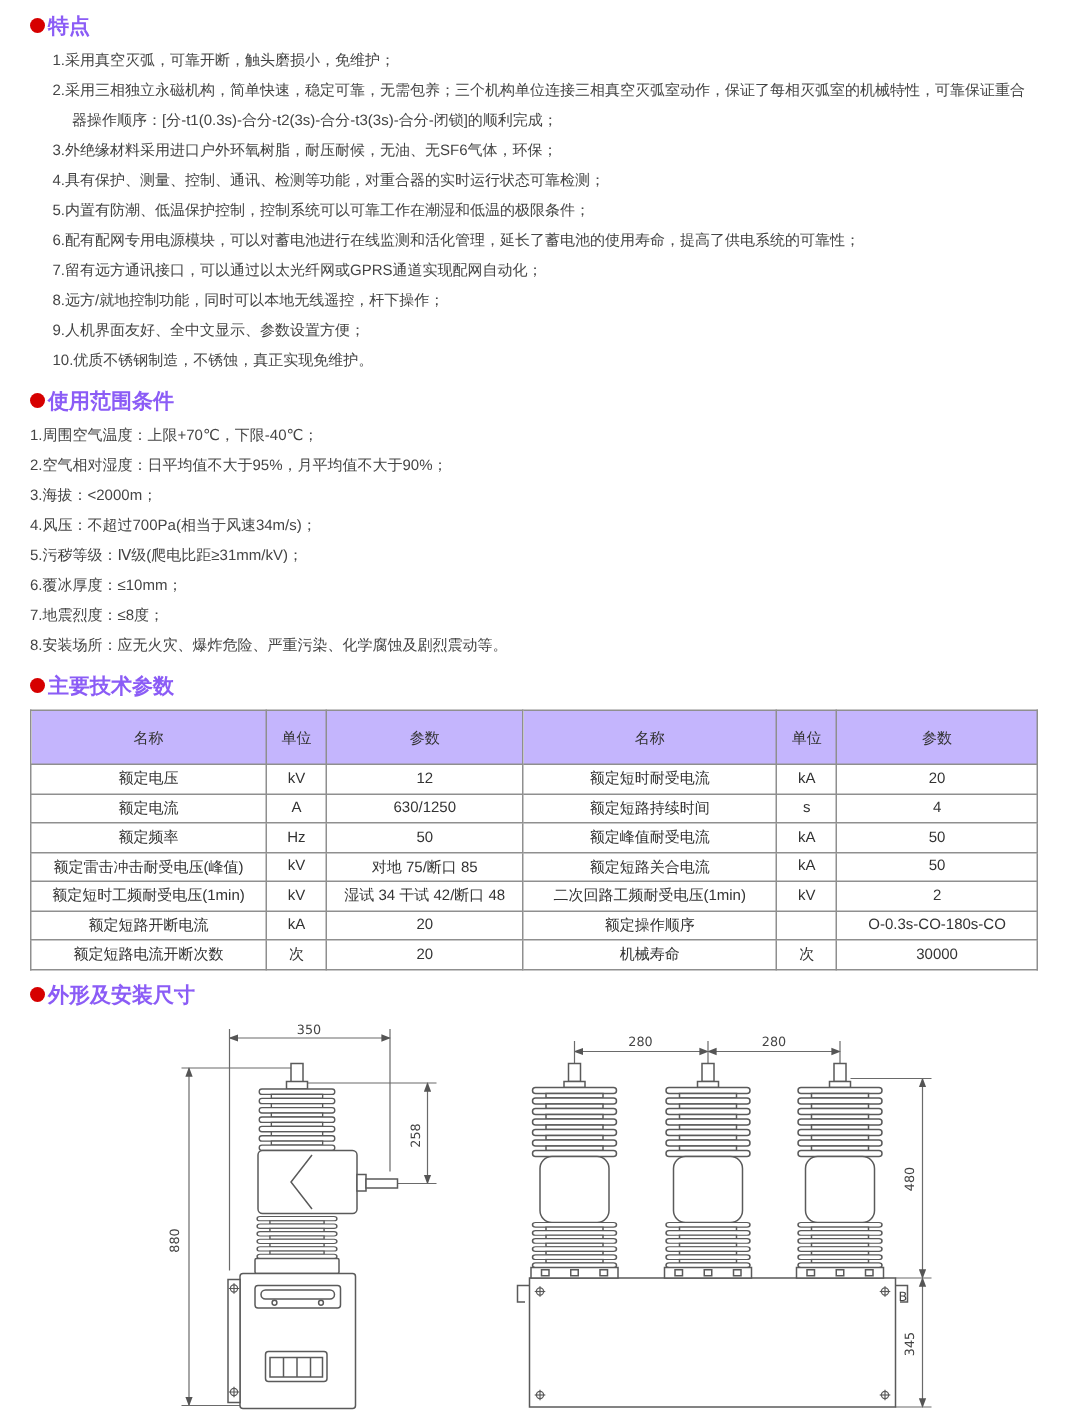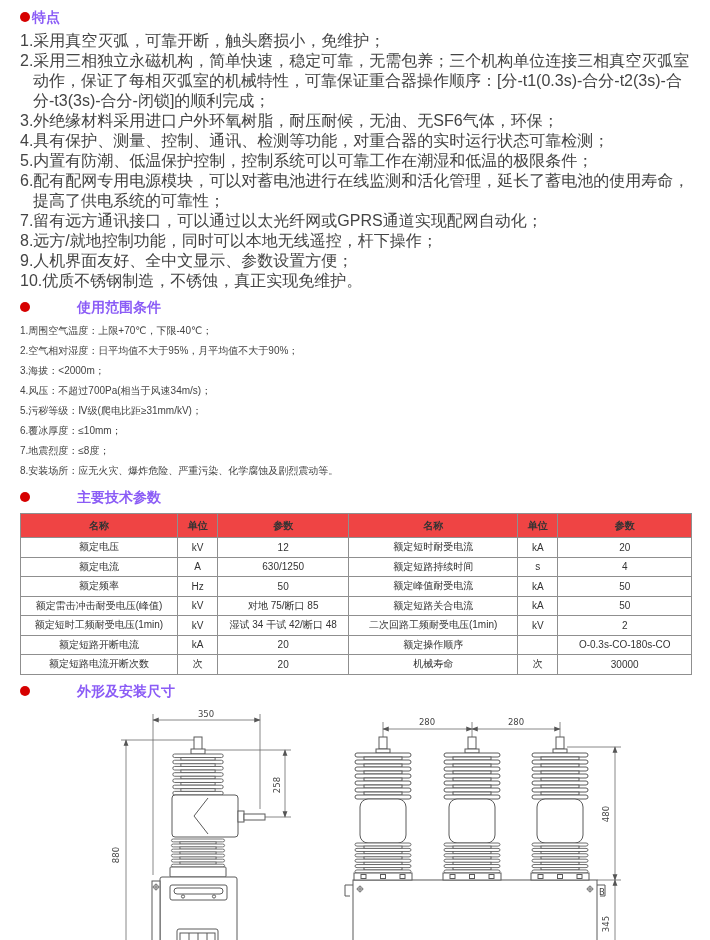--- a/index.html
+++ b/index.html
@@ -2,28 +2,28 @@
 <html><head>
 <meta charset="utf-8">
 <style>
   * { margin:0; padding:0; box-sizing:border-box; }
   html,body { width:710px; height:940px; background:#fff; overflow:hidden;
     font-family:"Liberation Sans","DejaVu Sans",sans-serif; color:#3a3a3a; }
   .page { padding:8px 18px 0 20px; }
   .section-title { display:flex; align-items:center; font-size:14px; font-weight:bold; color:#8b5cf6; line-height:18px; }
   .bullet { width:10px; height:10px; border-radius:50%; background:#d60000; display:inline-block; margin-right:2px; flex:0 0 auto; }
   ul.plain { list-style:none; }
-  .feature-list { margin-top:5px; font-size:16px; line-height:20px; color:#444; }
+  .feature-list { margin-top:5px; font-size:10px; line-height:20px; color:#444;margin-left:15px; }
   .feature-list li { padding-left:13px; text-indent:-13px; }
   .cond-list { margin-top:5px; margin-bottom:6px; font-size:10px; line-height:20px; color:#444; }
   .cond-list li { padding-left:13px; text-indent:-13px; }
-  .sec { margin-top:7px;gap:45px; }
+  .sec { margin-top:7px; }
   table.params { width:672px; border-collapse:collapse; table-layout:fixed; margin-top:7px; font-size:10px; color:#333; }
   table.params th, table.params td { border:1px solid #8f8f8f; height:19.5px; padding:0 3px; text-align:center; overflow:hidden; white-space:nowrap; }
-  table.params th { background:#ef4444; font-weight:bold; height:24px; }
+  table.params th { background:#c4b5fd; font-weight:normal; height:36px; }
   td.c-name { text-align:left; padding-left:7px;margin-top:45px; }
   col.w-name1{width:23.4%} col.w-unit{width:6%} col.w-par1{width:19.5%}
   col.w-name2{width:25.2%} col.w-par2{width:19.9%}
   .drawings { position:relative; height:292px; margin-top:9px; }
   .drawings svg { position:absolute; top:0; }
   svg .ln { stroke:#5a5a5a; stroke-width:1; fill:none; }
   svg .dim { stroke:#6a6a6a; stroke-width:0.8; fill:none; }
   svg .shape { stroke:#5a5a5a; stroke-width:1; fill:#ffffff; }
   svg text { font-family:"DejaVu Sans","Liberation Sans",sans-serif; font-size:8.5px; fill:#444; }
 </style>

